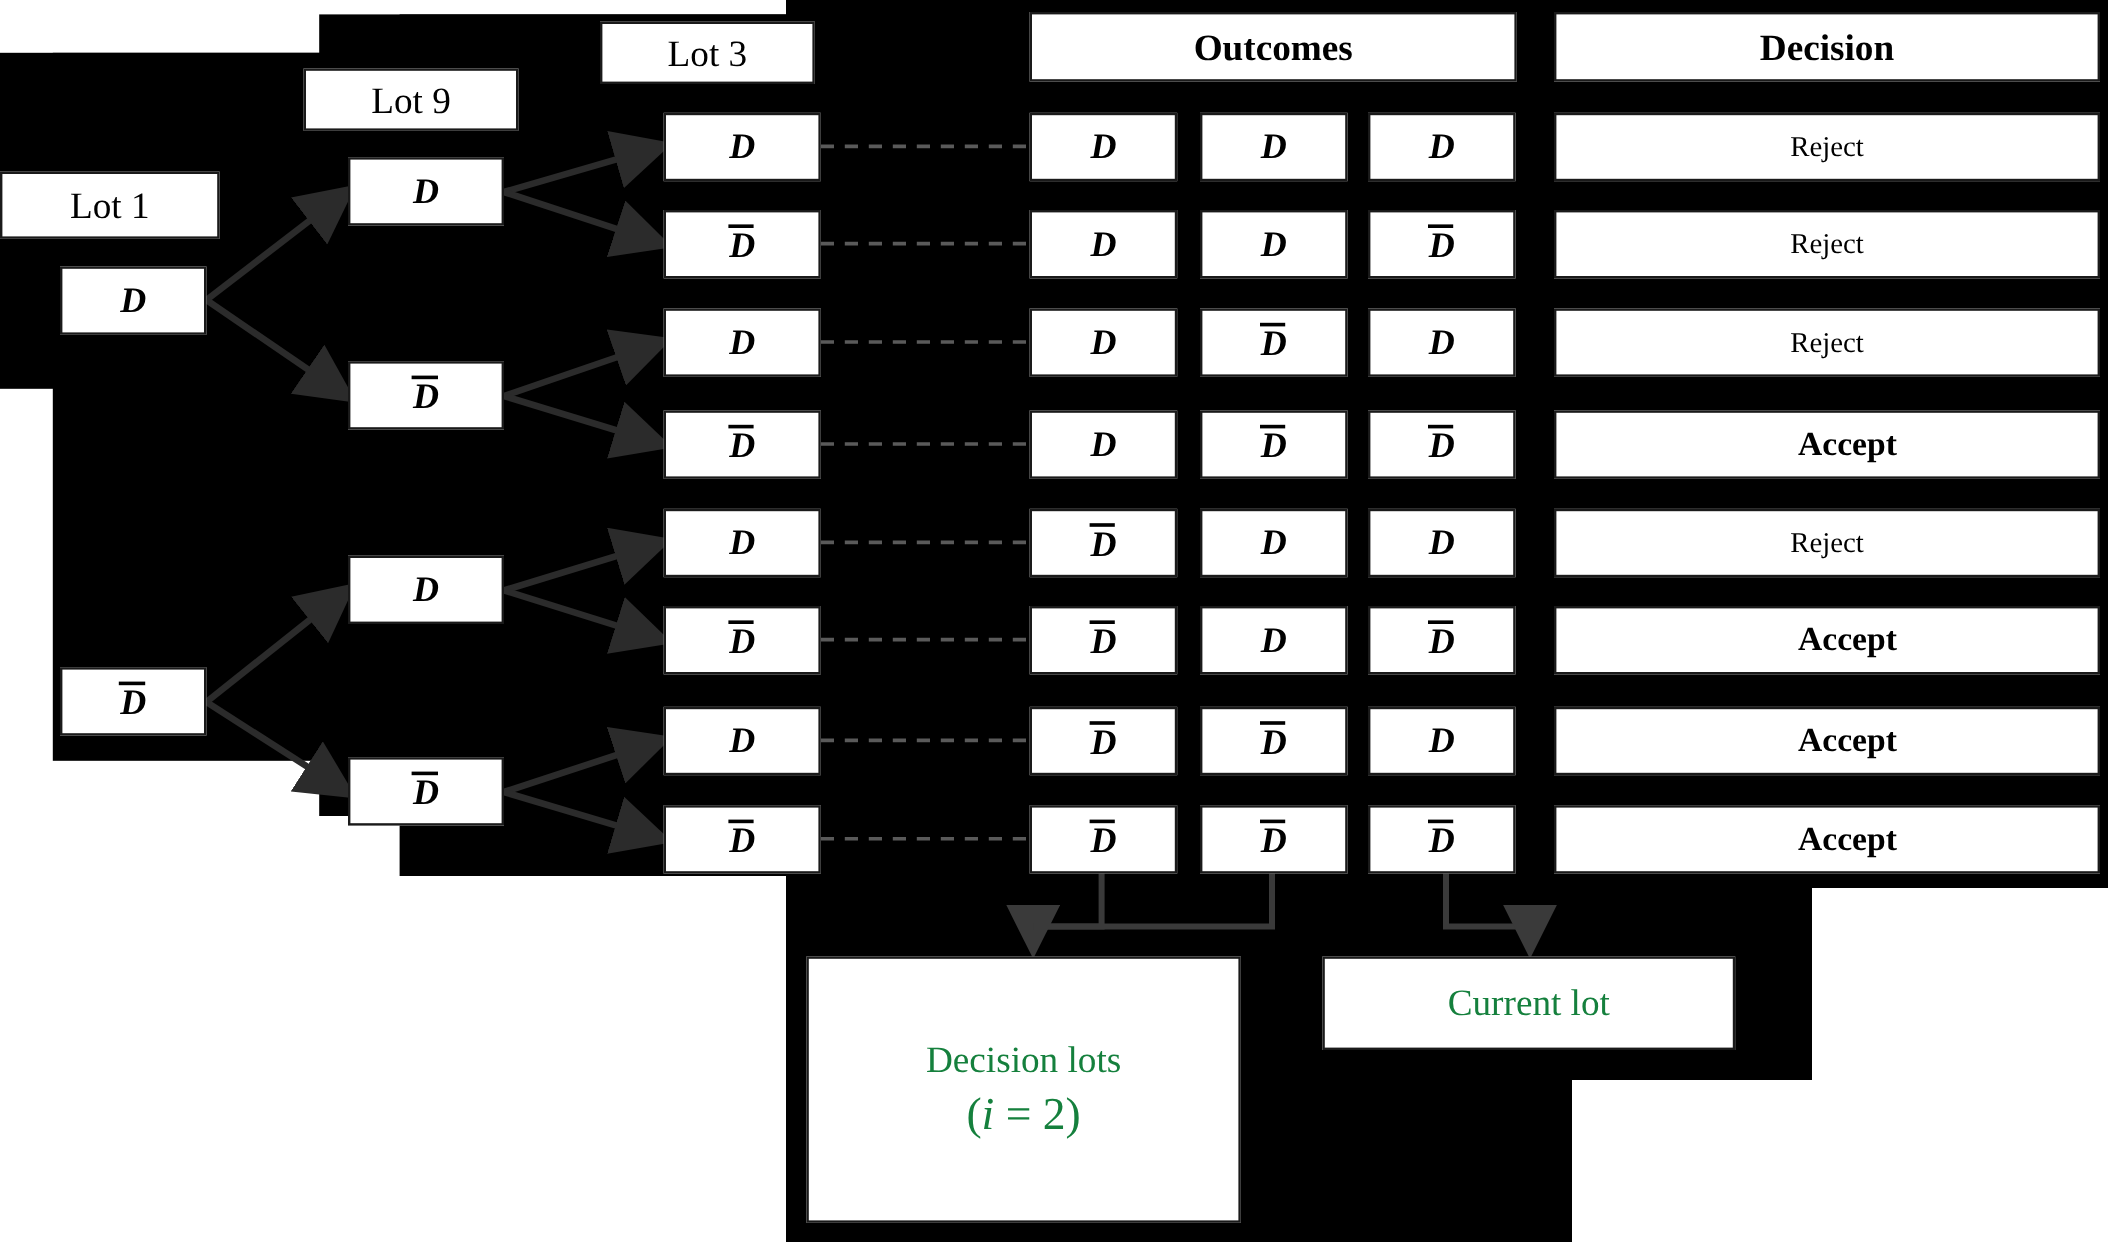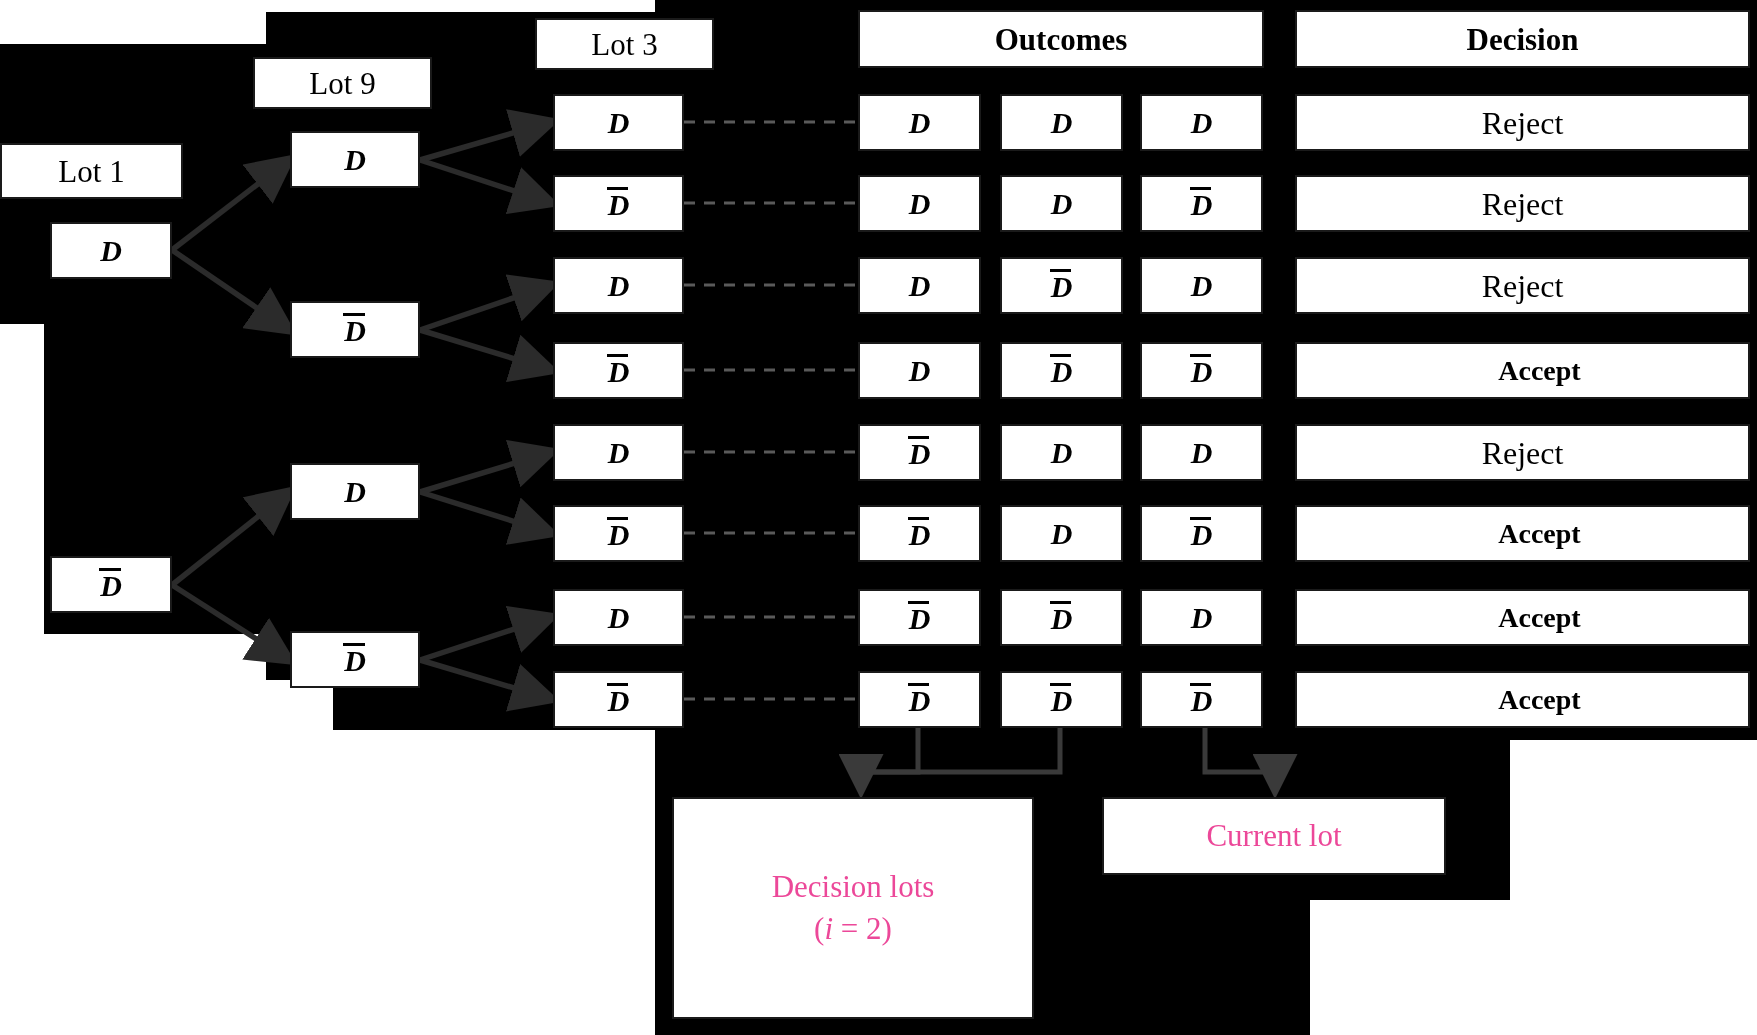--- a/index.html
+++ b/index.html
@@ -17,37 +17,37 @@
     border:2px solid #1a1a1a;
     box-sizing:border-box;
     display:flex;align-items:center;justify-content:center;
     color:#000000;
     line-height:1;
     z-index:6;
   }
   .hdr{font-size:31px;font-weight:400;font-family:"Liberation Serif",serif;}
   .hdrb{font-size:31px;font-weight:700;font-family:"Liberation Serif",serif;}
   .sym{font-size:30px;font-weight:700;font-style:italic;font-family:"Liberation Serif",serif;}
-  .dec{font-size:32px;font-weight:400;font-family:"Liberation Serif",serif;}
+  .dec{font-size:24px;font-weight:400;font-family:"Liberation Serif",serif;}
   .decb{font-size:28px;font-weight:700;font-family:"Liberation Serif",serif;padding-left:34px;}
 
   
   .ovb{position:relative;display:inline-block;padding-top:3px;}
   .ovb::before{
     content:"";position:absolute;left:-1px;right:1px;top:0px;height:2.5px;background:#000;
   }
 
   svg.lines{position:absolute;left:0;top:0;width:1757px;height:1035px;z-index:5;pointer-events:none;}
 
   .bottombox{
     position:absolute;background:#fff;border:2px solid #1a1a1a;box-sizing:border-box;
     display:flex;flex-direction:column;align-items:center;justify-content:center;
-    font-size:31px;color:#ec4899;z-index:7;
+    font-size:31px;color:#15803d;z-index:7;
   }
-  .bottombox .l2{margin-top:6px;font-size:31px;}
+  .bottombox .l2{margin-top:6px;font-size:38px;}
   .ital{font-style:italic;}
 </style>
 </head>
 <body>
 
 <div id="stage">
 
   <div class="blk" style="left:0px;   top:44px;  width:333px; height:280px;"></div>
   <div class="blk" style="left:44px;  top:44px;  width:289px; height:590px;"></div>
   <div class="blk" style="left:266px; top:12px;  width:400px; height:668px;"></div>
@@ -99,21 +99,21 @@
 
     <path d="M1205 726 L1205 772 L1275 772 L1275 790" fill="none" stroke="#3a3a3a" stroke-width="5" marker-end="url(#ahd)"></path>
   </svg>
 
   <div class="box hdr" style="left:0px;   top:143px; width:183px; height:56px;">
       <span>Lot 1</span>
     </div>
   <div class="box hdr" style="left:253px; top:57px;  width:179px; height:52px;">
       <span>Lot 9</span>
     </div>
-  <div class="box hdr" style="left:535px; top:18px;  width:179px; height:52px;text-align:right;">
+  <div class="box hdr" style="left:500px; top:18px;  width:179px; height:52px;text-align:right;">
       <span>Lot 3</span>
     </div>
   <div class="box hdrb" style="left:1295px;top:10px; width:455px; height:58px;">
       <span>Decision</span>
     </div>
   <div class="box hdrb" style="left:858px; top:10px; width:406px; height:58px;">
       <span>Outcomes</span>
     </div>
 
   <div class="box sym" style="left:50px; top:222px; width:122px; height:57px;">

